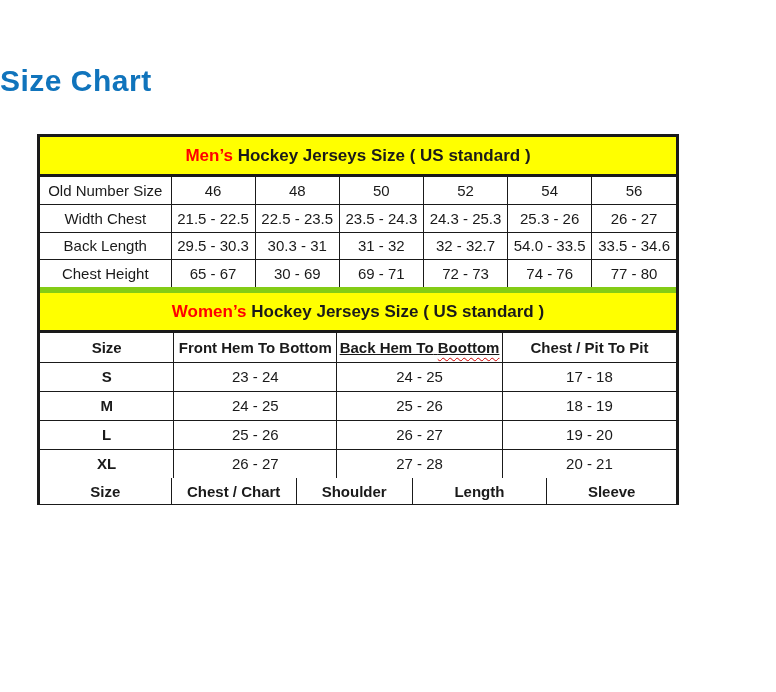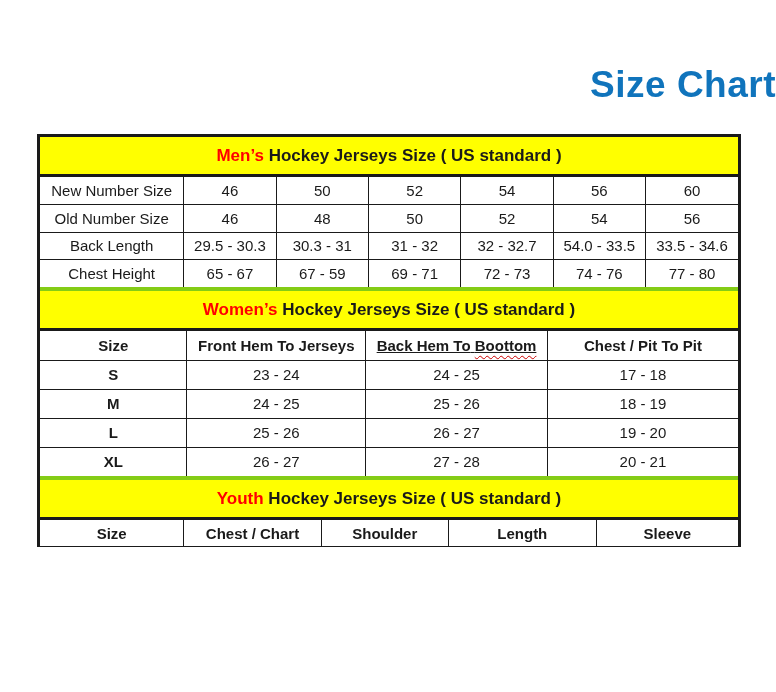--- a/index.html
+++ b/index.html
@@ -7,46 +7,46 @@
     padding: 0;
     background: #ffffff;
     width: 776px;
     height: 692px;
     overflow: hidden;
     font-family: "Liberation Sans", sans-serif;
     color: #1a1a1a;
   }
   .page-title {
     margin-top: 64px;
-    margin-bottom: 28px;
-    text-align: right;
-    font-size: 37px;
+    margin-bottom: 36px;
+    text-align: left;
+    font-size: 30px;
     font-weight: bold;
     color: #1074bc;
     letter-spacing: 0.5px;
   }
   .chart-wrap {
     margin-left: 37px;
-    width: 704px;
+    width: 642px;
     border: 3px solid #1a1a1a;
     border-bottom-width: 1.5px;
     box-sizing: border-box;
     background: #ffffff;
   }
   .sec-head {
     background: #ffff00;
     text-align: center;
     font-weight: bold;
     font-size: 17px;
     line-height: 21px;
     padding: 8px 0;
     border-bottom: 3px solid #1a1a1a;
   }
   .sec-head.not-first {
-    border-top: 4px solid #84cc16;
+    border-top: 6px solid #84cc16;
   }
   .sec-head .hl { color: #ff0000; }
   table.grid {
     width: 100%;
     border-collapse: collapse;
     table-layout: fixed;
   }
   table.grid th, table.grid td {
     border: 1.5px solid #1a1a1a;
     text-align: center;
@@ -90,50 +90,50 @@
       <col style="width:20.6%">
         <col style="width:13.23%">
         <col style="width:13.23%">
         <col style="width:13.23%">
         <col style="width:13.23%">
         <col style="width:13.23%">
         <col style="width:13.25%">
     </colgroup>
     <tbody>
     <tr>
-      <td>New Number Size</td>
-      <td>46</td>
-      <td>50</td>
-      <td>52</td>
-      <td>54</td>
-      <td>56</td>
-      <td>60</td>
-    </tr>
-    <tr>
       <td>Old Number Size</td>
       <td>46</td>
       <td>48</td>
       <td>50</td>
       <td>52</td>
       <td>54</td>
       <td>56</td>
     </tr>
     <tr>
+      <td>Width Chest</td>
+      <td>21.5 - 22.5</td>
+      <td>22.5 - 23.5</td>
+      <td>23.5 - 24.3</td>
+      <td>24.3 - 25.3</td>
+      <td>25.3 - 26</td>
+      <td>26 - 27</td>
+    </tr>
+    <tr>
       <td>Back Length</td>
       <td>29.5 - 30.3</td>
       <td>30.3 - 31</td>
       <td>31 - 32</td>
       <td>32 - 32.7</td>
       <td>54.0 - 33.5</td>
       <td>33.5 - 34.6</td>
     </tr>
     <tr>
       <td>Chest Height</td>
       <td>65 - 67</td>
-      <td>67 - 59</td>
+      <td>30 - 69</td>
       <td>69 - 71</td>
       <td>72 - 73</td>
       <td>74 - 76</td>
       <td>77 - 80</td>
     </tr>
   </tbody>
     </table>
 
   <div class="sec-head not-first">
     <span class="hl">Women’s</span>
@@ -142,21 +142,21 @@
   <table class="grid t-womens">
     <colgroup>
       <col style="width:21.05%">
         <col style="width:25.6%">
         <col style="width:26.05%">
         <col style="width:27.3%">
     </colgroup>
     <tbody>
         <tr>
       <th>Size</th>
-      <th>Front Hem To Jerseys</th>
+      <th>Front Hem To Bottom</th>
       <th><span class="u-line"><span>Back Hem To</span> <span class="misspell">Boottom</span></span></th>
       <th>Chest / Pit To Pit</th>
     </tr>
     <tr>
       <td class="lbl-bold">S</td>
       <td>23 - 24</td>
       <td>24 - 25</td>
       <td>17 - 18</td>
     </tr>
     <tr>
@@ -173,24 +173,20 @@
     </tr>
     <tr>
       <td class="lbl-bold">XL</td>
       <td>26 - 27</td>
       <td>27 - 28</td>
       <td>20 - 21</td>
     </tr>
   </tbody>
     </table>
 
-  <div class="sec-head not-first">
-    <span class="hl">Youth</span>
-    <span>Hockey Jerseys Size ( US standard )</span>
-  </div>
   <table class="grid t-youth">
     <colgroup>
       <col style="width:20.6%">
         <col style="width:19.7%">
         <col style="width:18.2%">
         <col style="width:21.2%">
         <col style="width:20.3%">
     </colgroup>
     <tbody>
         <tr class="hdr">

